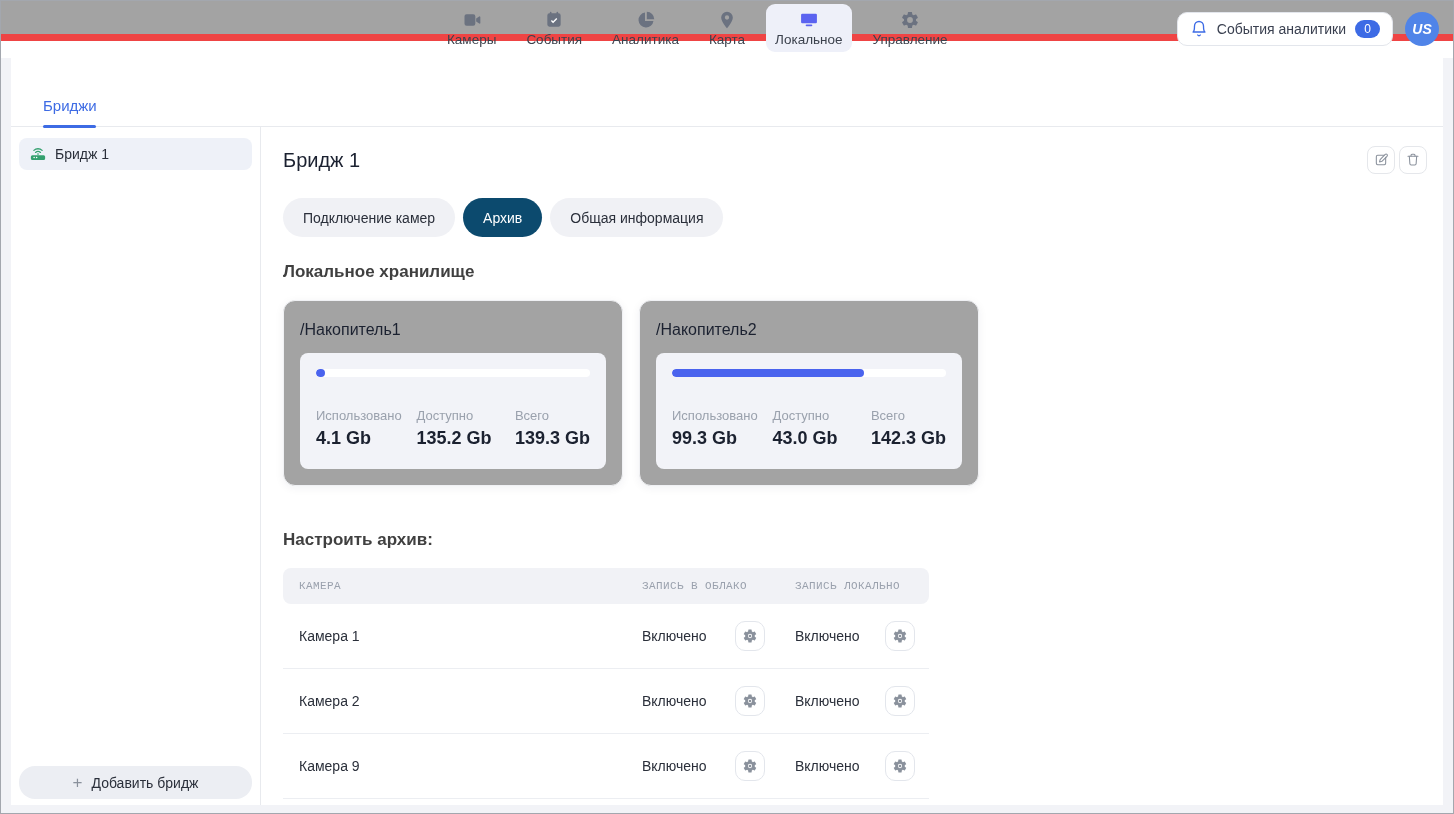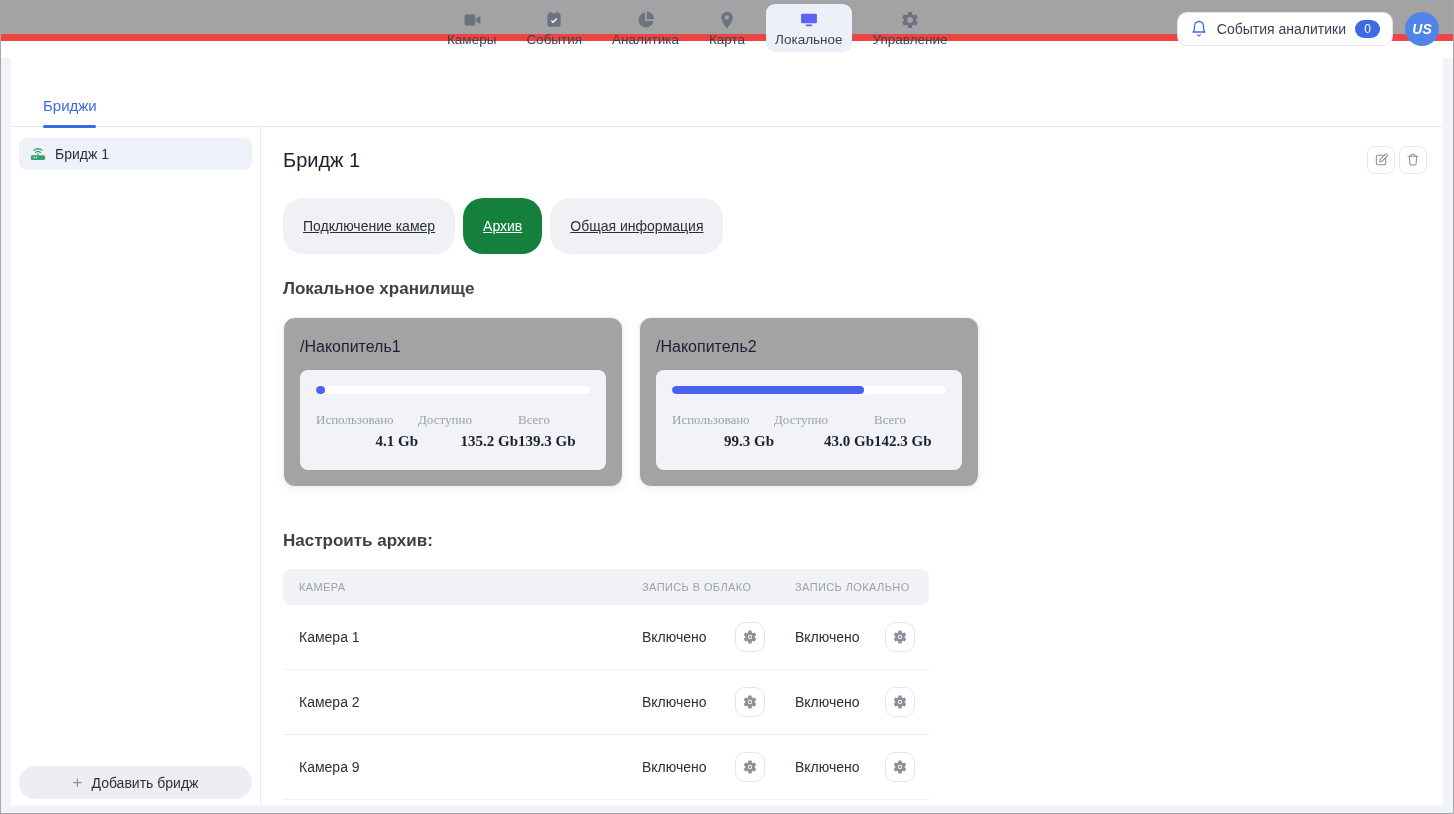--- a/index.html
+++ b/index.html
@@ -48,44 +48,44 @@
   .plus-glyph { color:#8a919c; font-size:17px; line-height:1; }
   
   .main { flex:1; padding:19px 16px 0 22px; overflow:hidden; }
   .title-row { display:flex; align-items:flex-start; justify-content:space-between; }
   .page-title { font-size:20px; font-weight:500; color:#1b2130; padding-top:3px; }
   .title-actions { display:flex; gap:4px; }
   .icon-btn { width:28px; height:28px; border:1px solid #e5e7eb; border-radius:8px; background:#fff;
     display:flex; align-items:center; justify-content:center; cursor:pointer; }
   .icon-btn svg { width:16px; height:16px; }
   .chips-row { display:flex; gap:8px; margin-top:24px; }
-  .chip { height:56px; border-radius:20px; padding:0 20px; display:flex; align-items:center;
-    font-size:14px; background:#f0f1f5; color:#2a2f3a; cursor:pointer; white-space:nowrap;text-decoration:underline; }
-  .chip.active { background:#15803d; color:#fff; }
+  .chip { height:39px; border-radius:20px; padding:0 20px; display:flex; align-items:center;
+    font-size:14px; background:#f0f1f5; color:#2a2f3a; cursor:pointer; white-space:nowrap; }
+  .chip.active { background:#0c4a6e; color:#fff; }
   .section-heading { margin-top:25px; font-size:17px; font-weight:bold; color:#404040; }
   
   .cards-row { display:flex; gap:16px; margin-top:18px; }
   .storage-card { width:340px; background:#a3a3a3; border:1px solid #f0f1f4; border-radius:12px;
     box-shadow:0 2px 10px rgba(20,30,60,.06); padding:16px; }
   .drive-name { font-size:16px; font-weight:500; color:#1b2130; margin:4px 0 14px; }
   .drive-panel { background:#f2f3f8; border-radius:8px; padding:16px 16px 20px; }
   .progress-track { height:8px; border-radius:4px; background:#fff; overflow:hidden; }
   .progress-fill { height:8px; border-radius:4px; background:#4a63ee; min-width:9px; }
-  .drive-stats { display:flex; margin-top:18px;font-family:Liberation Serif, serif; }
+  .drive-stats { display:flex; margin-top:31px; }
   .stat { width:102px; }
   .stat:nth-child(2) { width:100px; }
   .stat:last-child { width:auto; }
   .stat-label { font-size:13px; color:#9aa1ad; margin-bottom:5px; white-space:nowrap; }
-  .stat-value { font-size:15px; font-weight:600; color:#1b2130; white-space:nowrap;text-align:right; }
+  .stat-value { font-size:18px; font-weight:600; color:#1b2130; white-space:nowrap; }
   
   .archive-heading { margin-top:44px; }
   .table { width:646px; margin-top:18px; }
   .t-head { display:grid; grid-template-columns:343px 153px 150px; height:36px; align-items:center;
     background:#f1f2f6; border-radius:8px; }
-  .t-head .th { font-size:11px; letter-spacing:.4px; color:#9aa1ad; padding-left:16px; white-space:nowrap; }
+  .t-head .th { font-size:11px; letter-spacing:.4px; color:#9aa1ad; padding-left:16px; white-space:nowrap;font-family:Liberation Mono, monospace; }
   .t-row { display:grid; grid-template-columns:343px 153px 150px; height:65px; align-items:center;
     border-bottom:1px solid #eceef2; }
   .cam-name { font-size:14px; color:#2a2f3a; padding-left:16px; }
   .rec-cell { display:flex; align-items:center; justify-content:space-between; padding:0 14px 0 16px; }
   .rec-status { font-size:14px; color:#2a2f3a; }
   .gear-btn { width:30px; height:30px; border:1px solid #e3e6ec; border-radius:10px; background:#fff;
     display:flex; align-items:center; justify-content:center; cursor:pointer; }
   .gear-btn svg { width:16px; height:16px; }
 </style>
 </head>

